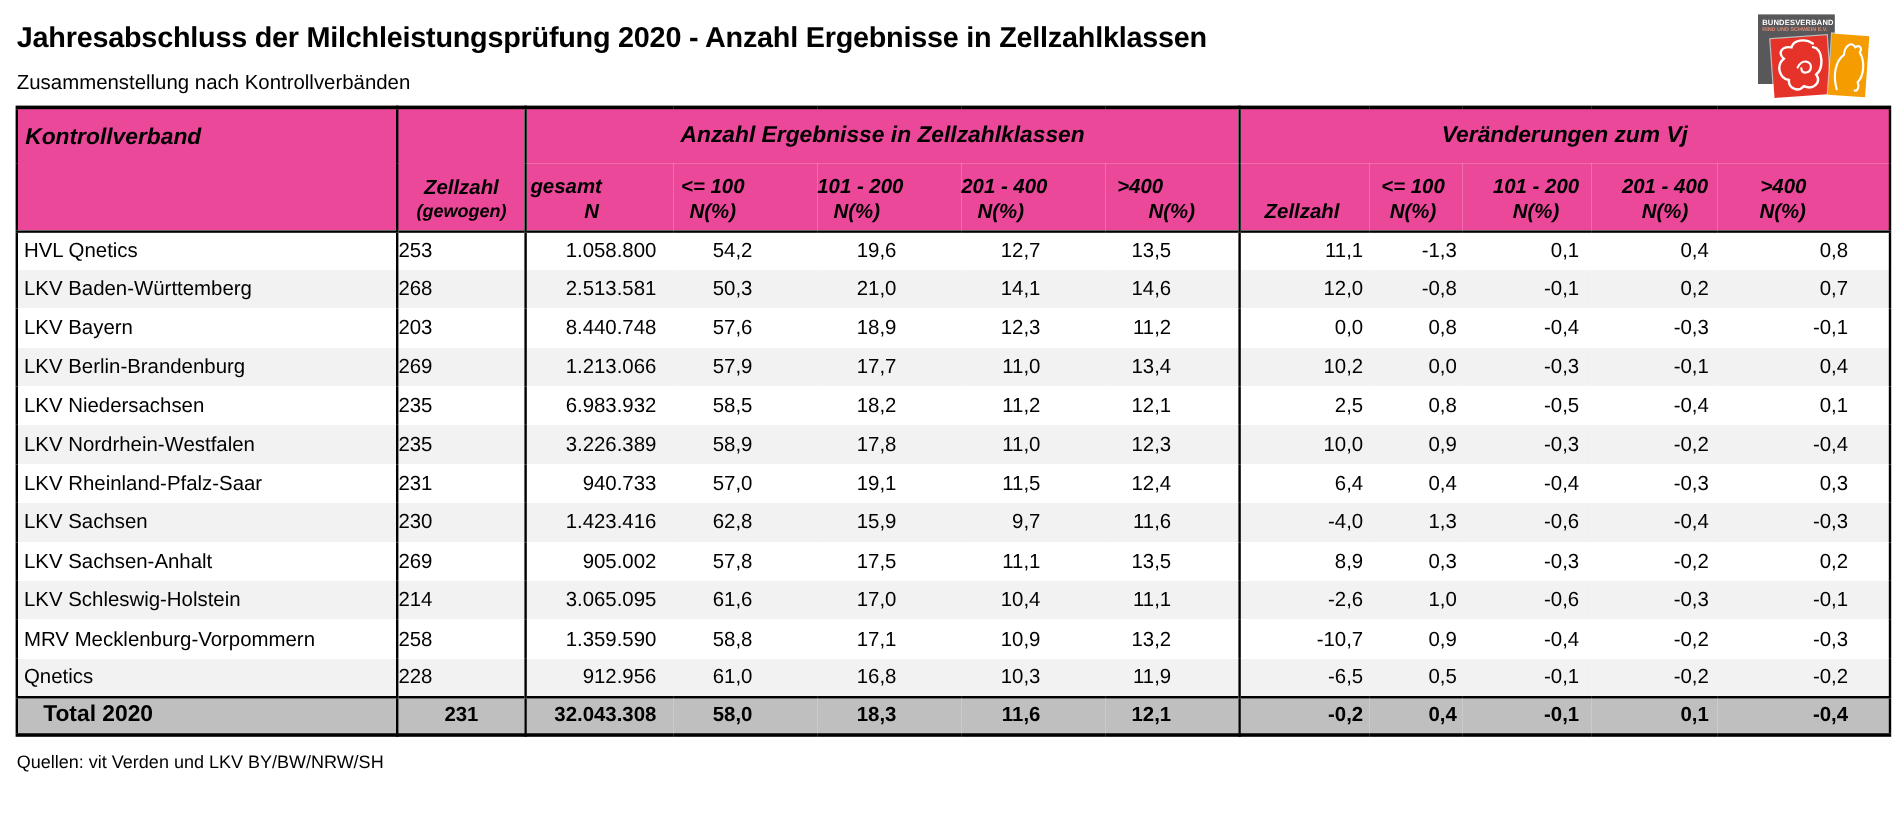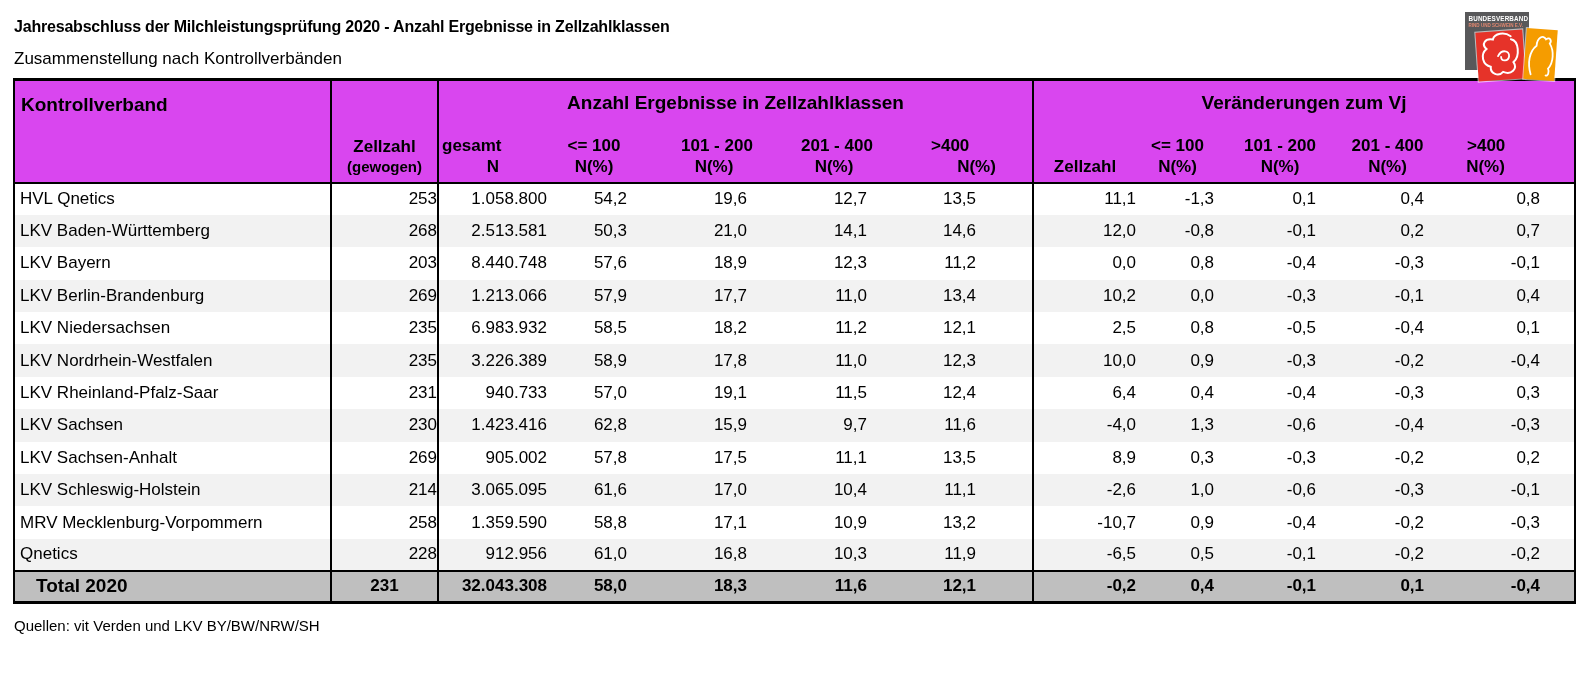--- a/index.html
+++ b/index.html
@@ -2,21 +2,21 @@
 <html><head>
 <meta charset="utf-8">
 <style>
   * { box-sizing: border-box; }
   html,body { margin:0; padding:0; }
   body {
     width:1587px; height:682px; background:#ffffff; color:#000;
     font-family:"Liberation Sans", sans-serif; position:relative; overflow:hidden;
   }
   .title {
-    font-size:16px; font-weight:bold; margin:18px 0 10px 14px; letter-spacing:-0.2px;
+    font-size:24px; font-weight:bold; margin:18px 0 10px 14px; letter-spacing:-0.2px;
   }
   .subtitle {
     font-size:17px; margin:13px 0 9px 14px;
   }
   
   .logo { position:absolute; top:7px; right:30px; width:96px; height:76px; }
   .logo-dark {
     position:absolute; left:4px; top:5px; width:64px; height:58px;
     background:#58585A; overflow:hidden;
   }
@@ -32,42 +32,42 @@
     background:#F59C00; transform:rotate(4deg); box-shadow:0 0 0 1px rgba(255,255,255,0.6);
   }
   .logo svg { display:block; width:100%; height:100%; }
   
   table {
     border-collapse:collapse; table-layout:fixed;
     width:1561px; margin-left:13px;
     border:2px solid #000; border-top:3px solid #000; border-bottom:3px solid #000;
   }
   th, td { overflow:hidden; white-space:nowrap; padding:0; font-size:17px; }
-  thead th { background:#d946ef; font-weight:bold; }
+  thead th { background:#ec4899; font-weight:bold;font-style:italic; }
   thead { border-bottom:2px solid #000; }
   .vline { border-right:2px solid #000; }
   tr.hrow1 { height:46px; }
   tr.hrow2 { height:57px; }
   th.kv   { text-align:left; vertical-align:top; padding:13px 0 0 6px; font-size:19px; }
   th.zz   { vertical-align:bottom; text-align:center; padding-bottom:5px; line-height:20px; }
   th.zz .l2 { font-size:15px; }
   th.grp  { text-align:center; vertical-align:top; padding-top:11px; font-size:19px; }
   th.sub  { vertical-align:bottom; text-align:center; padding-bottom:5px; line-height:21px; }
   th.sub .lft { text-align:left; padding-left:3px; }
   th.sub .ctr { text-align:center; }
   
   .p2 { padding-right:14px; } .p3 { padding-right:54px; } .p4 { padding-right:54px; }
   .p5 { padding-right:54px; } .p6 { padding-right:56px; } .p7 { padding-right:5px; }
   .p8 { padding-right:5px; }  .p9 { padding-right:10px; } .p10 { padding-right:7px; }
   .p11 { padding-right:34px; }
   .hshift9  { padding-left:25px; }
   .hshift10 { padding-left:25px; }
   tbody td { height:32.4px; vertical-align:middle; }
   tbody td.c0 { text-align:left; padding-left:5px; }
-  tbody td.c1 { text-align:right; }
+  tbody td.c1 { text-align:left; }
   tbody td.num { text-align:right; }
   tbody tr.stripe td { background:#F2F2F2; }
   tfoot td {
     background:#BFBFBF; font-weight:bold; height:31px; vertical-align:middle;
     border-top:2px solid #000;
   }
   tfoot td.c0 { text-align:left; padding-left:21px; font-size:19px; }
   tfoot td.c1 { text-align:center; }
   tfoot td.num { text-align:right; }
   

